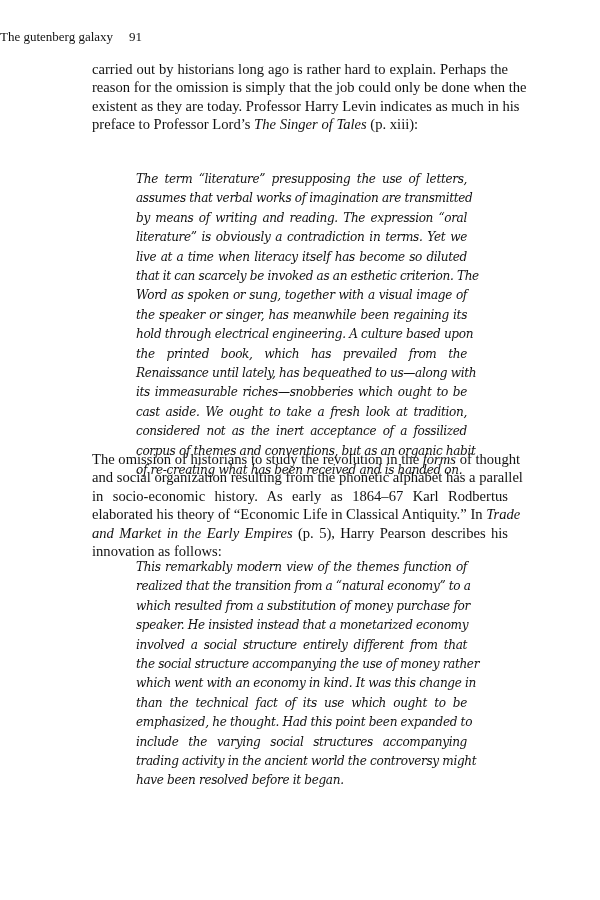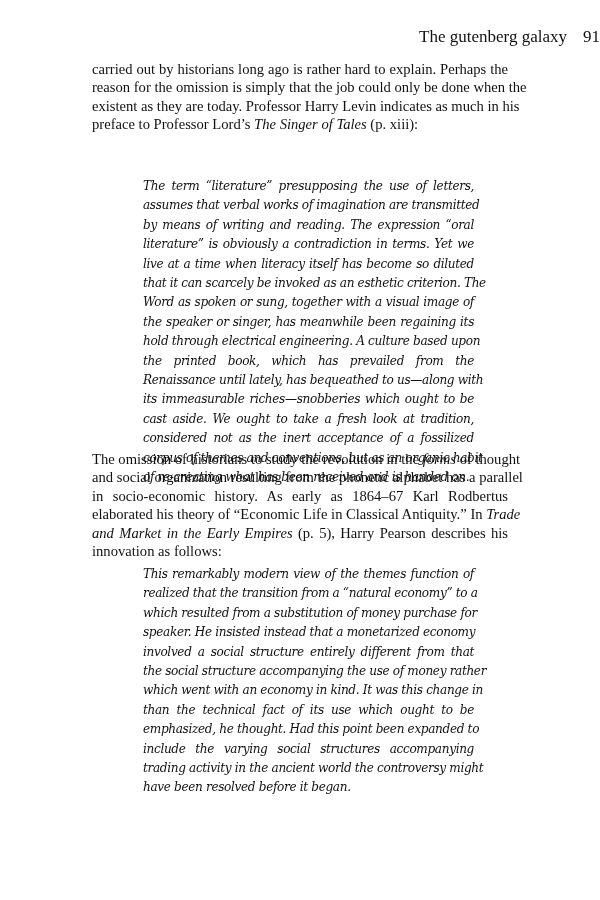--- a/index.html
+++ b/index.html
@@ -13,22 +13,22 @@
       position: relative;
       overflow: hidden;
       color: #111111;
       font-family: "Liberation Serif", "DejaVu Serif", serif;
     }
     .running-head {
       position: absolute;
       top: 28px;
       left: 0;
       width: 600px;
-      text-align: right;
-      font-size: 17px;
+      text-align: left;
+      font-size: 13px;
       line-height: 18px;
       white-space: pre;
     }
     .running-head .page-num {
       margin-left: 16px;
     }
     .text-block {
       position: absolute;
       left: 92px;
       width: 416px;
@@ -40,21 +40,21 @@
     .quote-block {
       position: absolute;
       left: 135px;
       width: 331px;
       font-family: "DejaVu Serif", "Liberation Serif", serif;
       font-style: italic;
       font-size: 12.1px;
       line-height: 19.4px;
       letter-spacing: -0.35px;
       text-align: justify;
-      margin: 8px;
+      margin: 1px;
     }
     .line {
       display: block;
       text-align: justify;
       text-align-last: justify;
       white-space: nowrap;
     }
     .line.last {
       text-align-last: left;
     }

